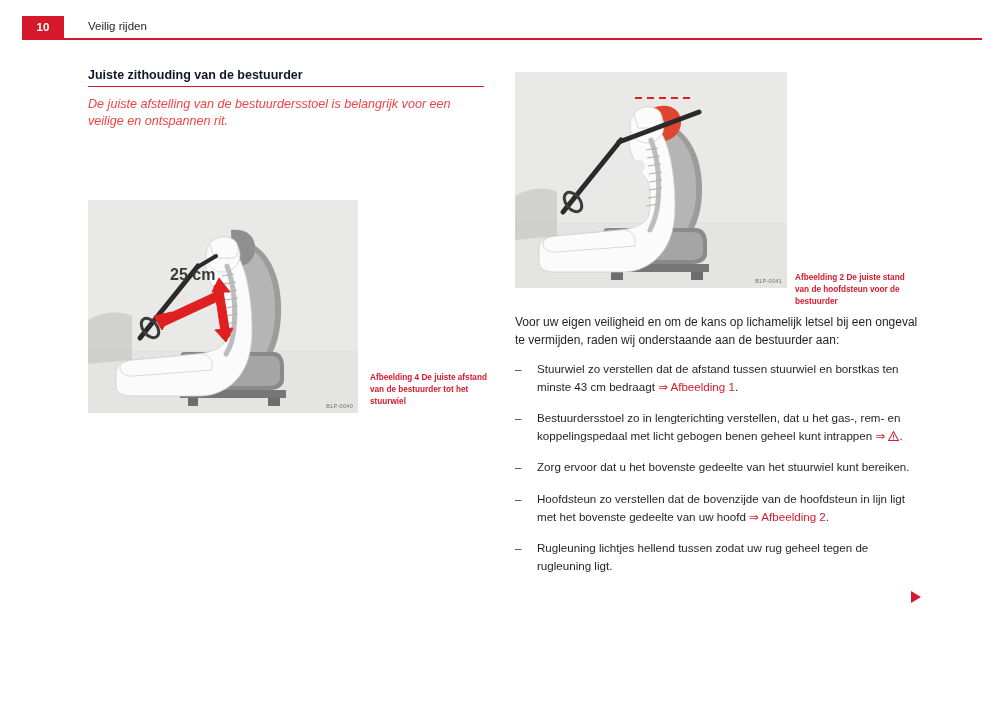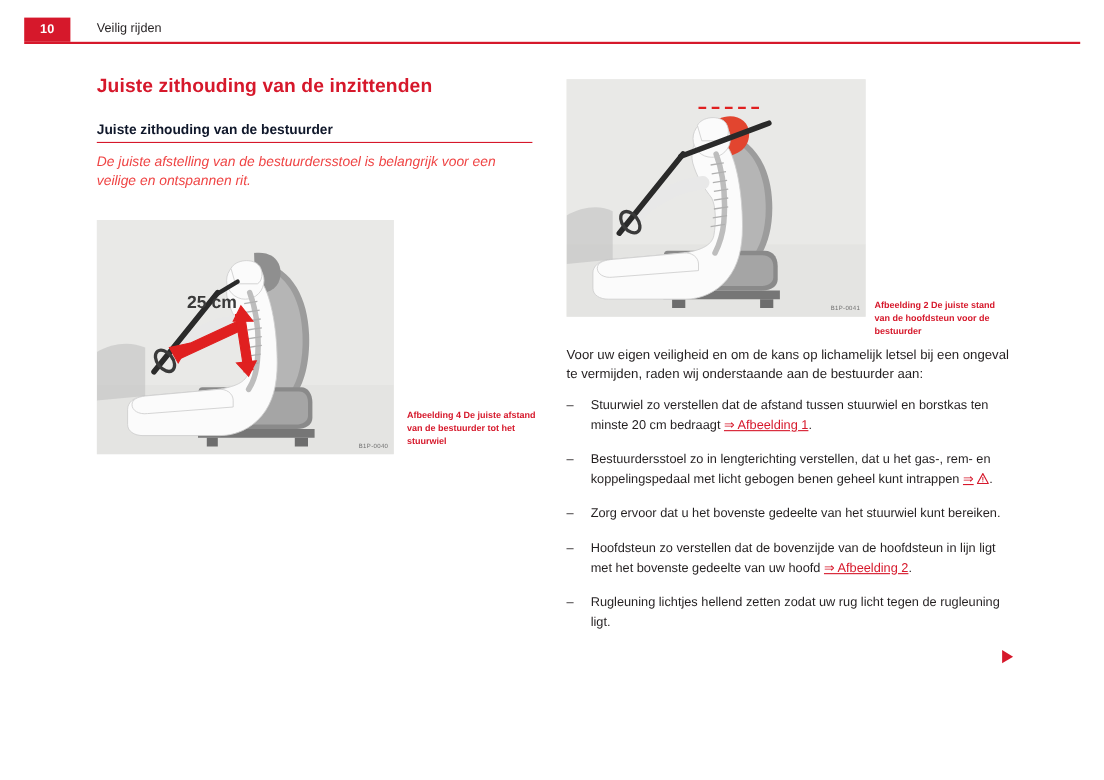--- a/index.html
+++ b/index.html
@@ -96,21 +96,21 @@
     color: #ef4444;
   }
 
   
   .figure1 {
     position: absolute;
     left: 88px;
     top: 200px;
     width: 270px;
     height: 213px;
-    background: #e5e5e5;
+    background: #bef264;
     overflow: hidden;
   }
   .figure2 {
     position: absolute;
     left: 515px;
     top: 72px;
     width: 272px;
     height: 216px;
     background: #e9e9e7;
     overflow: hidden;
@@ -170,21 +170,20 @@
   .bullet .dash {
     width: 22px;
     flex: 0 0 22px;
     color: #231f20;
   }
   .bullet .txt {
     flex: 1 1 auto;
   }
   .ref {
     color: #d6182b;
-    text-decoration: underline;
   }
   .warn-tri {
     display: inline-block;
     position: relative;
     top: 1px;
     width: 11px;
     height: 10px;
   }
   .warn-tri svg { display: block; }
 
@@ -204,21 +203,20 @@
 
 <div class="page">
 
   <div class="header">
     <div class="page-number-box">10</div>
     <div class="header-title">Veilig rijden</div>
     <div class="header-rule"></div>
   </div>
 
   <div class="col-left">
-    <h1 class="main-title">Juiste zithouding van de inzittenden</h1>
     <h2 class="sub-title">Juiste zithouding van de bestuurder</h2>
     <div class="sub-rule"></div>
     <p class="intro">De juiste afstelling van de bestuurdersstoel is belangrijk voor een veilige en ontspannen rit.</p>
   </div>
 
   <div class="figure1">
     <svg width="270" height="213" viewBox="0 0 270 213">
       <rect x="0" y="0" width="270" height="213" fill="#e9e9e7"></rect>
 
       <path d="M0 150 L270 150 L270 213 L0 213 Z" fill="#e4e4e2"></path>
@@ -329,21 +327,21 @@
     <div class="fig-code">B1P-0041</div>
   </div>
   <div class="caption caption2">Afbeelding 2  De juiste stand van de hoofdsteun voor de bestuurder</div>
 
   <div class="body-text">Voor uw eigen veiligheid en om de kans op lichamelijk letsel bij een ongeval te vermijden, raden wij onderstaande aan de bestuurder aan:</div>
 
   <div class="bullets">
 
     <div class="bullet">
       <span class="dash">–</span>
-      <span class="txt"><span>Stuurwiel zo verstellen dat de afstand tussen stuurwiel en borstkas ten minste 20 cm bedraagt </span><span class="ref">⇒ Afbeelding 1</span><span>.</span></span>
+      <span class="txt"><span>Stuurwiel zo verstellen dat de afstand tussen stuurwiel en borstkas ten minste 43 cm bedraagt </span><span class="ref">⇒ Afbeelding 1</span><span>.</span></span>
     </div>
 
     <div class="bullet">
       <span class="dash">–</span>
       <span class="txt"><span>Bestuurdersstoel zo in lengterichting verstellen, dat u het gas-, rem- en koppelingspedaal met licht gebogen benen geheel kunt intrappen </span><span class="ref">⇒</span>&nbsp;<span class="warn-tri"><svg viewBox="0 0 12 11">
               <path d="M6 0.6 L11.4 10.4 L0.6 10.4 Z" fill="none" stroke="#d6182b" stroke-width="1.1"></path>
               <line x1="6" y1="4" x2="6" y2="7.4" stroke="#d6182b" stroke-width="1"></line>
               <circle cx="6" cy="8.7" r="0.6" fill="#d6182b"></circle>
             </svg></span><span>.</span></span>
     </div>
@@ -353,20 +351,20 @@
       <span class="txt">Zorg ervoor dat u het bovenste gedeelte van het stuurwiel kunt bereiken.</span>
     </div>
 
     <div class="bullet">
       <span class="dash">–</span>
       <span class="txt"><span>Hoofdsteun zo verstellen dat de bovenzijde van de hoofdsteun in lijn ligt met het bovenste gedeelte van uw hoofd </span><span class="ref">⇒ Afbeelding 2</span><span>.</span></span>
     </div>
 
     <div class="bullet">
       <span class="dash">–</span>
-      <span class="txt">Rugleuning lichtjes hellend zetten zodat uw rug licht tegen de rugleuning ligt.</span>
+      <span class="txt">Rugleuning lichtjes hellend tussen zodat uw rug geheel tegen de rugleuning ligt.</span>
     </div>
 
   </div>
 
   <div class="arrow-marker"></div>
 
 </div>
 
 </body></html>

